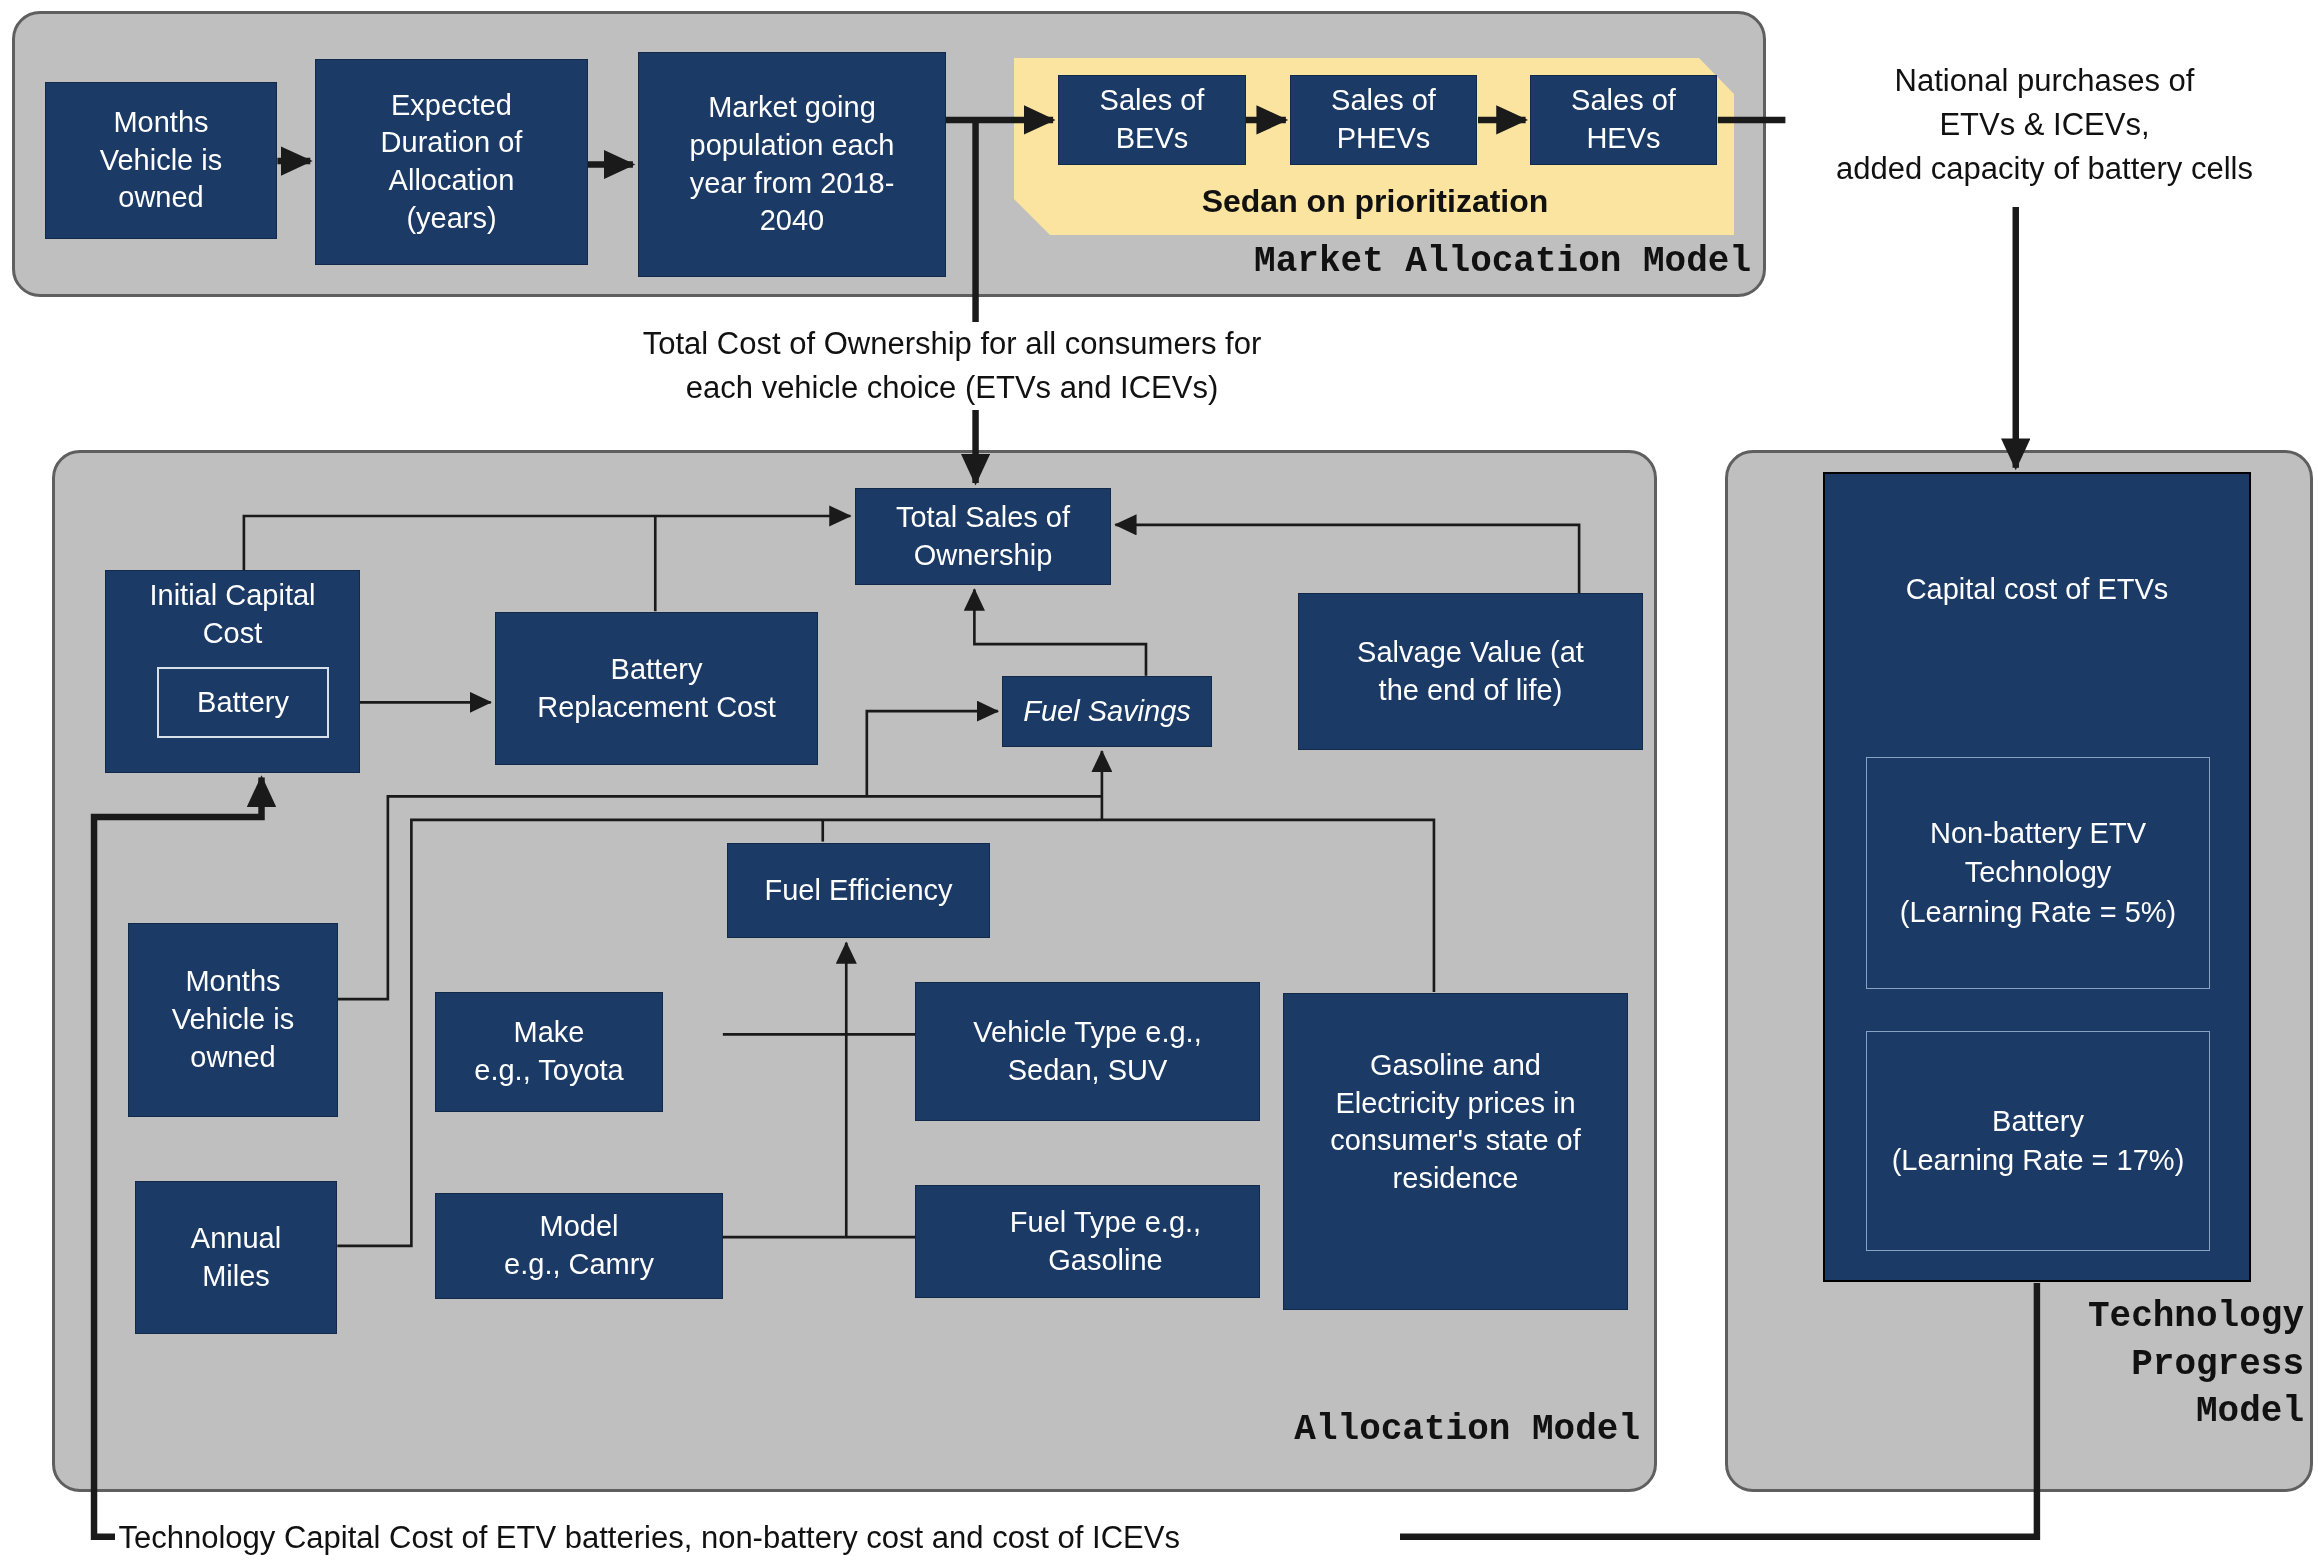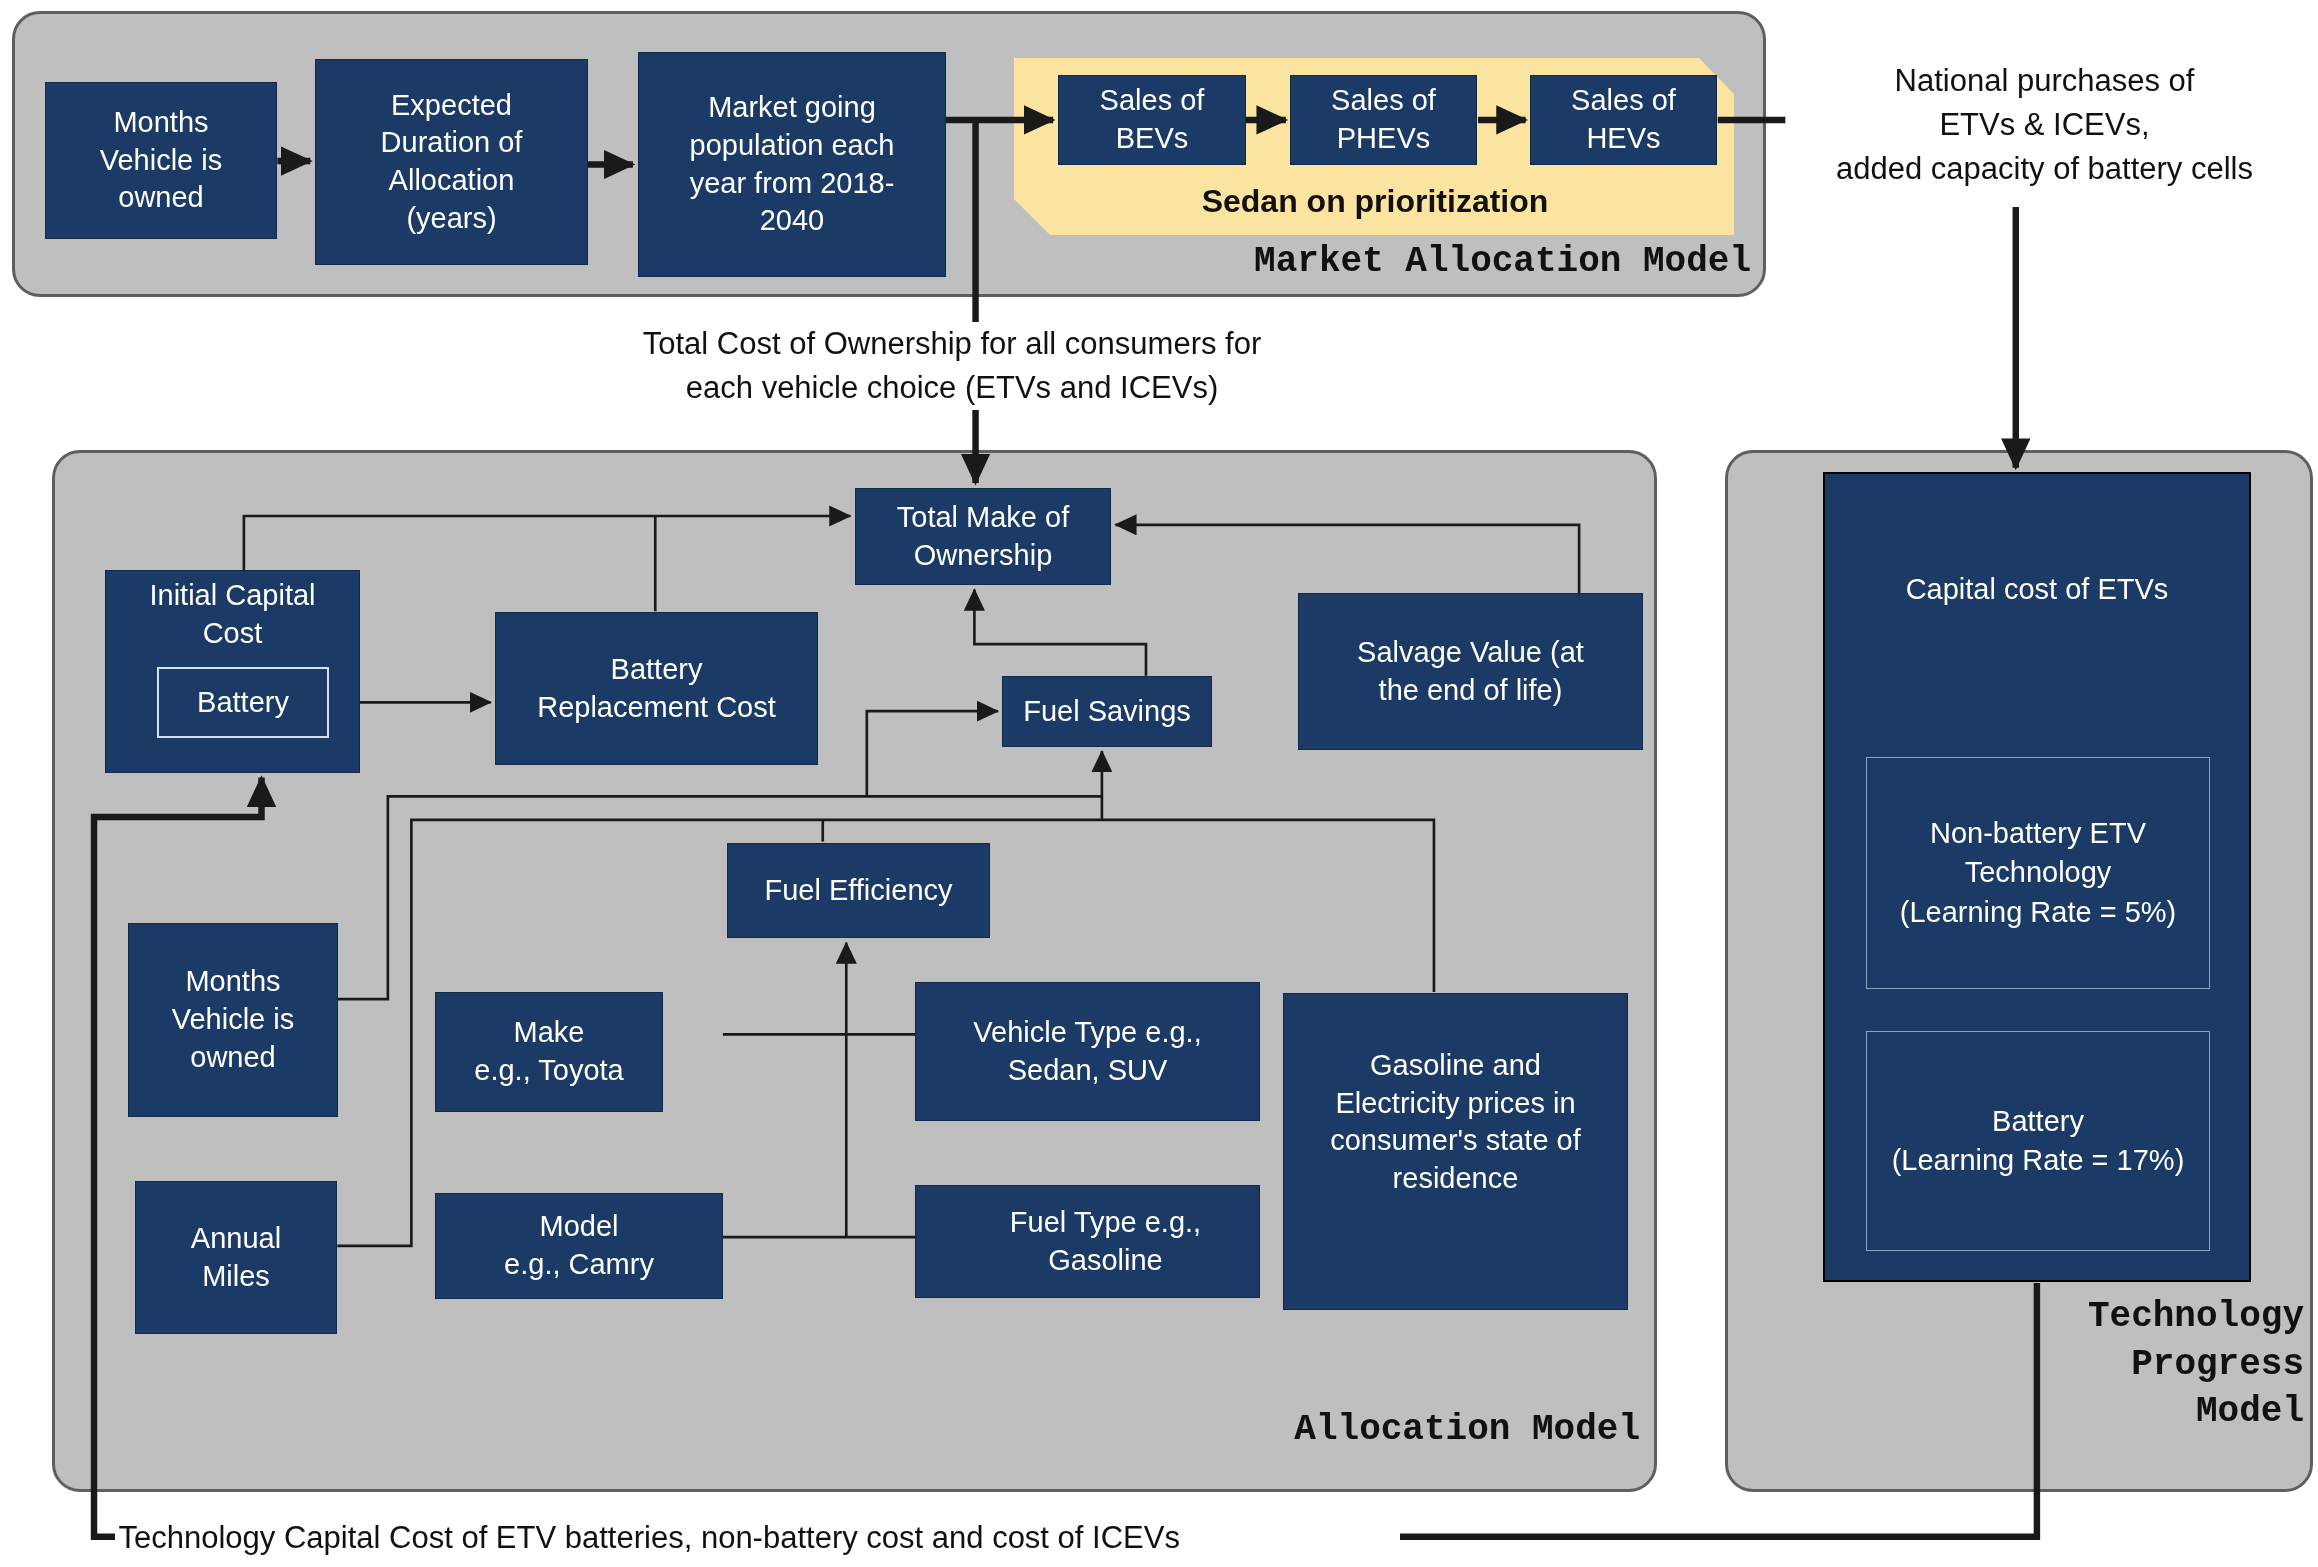--- a/index.html
+++ b/index.html
@@ -120,30 +120,30 @@
   <div class="bold-note z4" style="left:1046px; top:183px; width:658px; background:transparent;">Sedan on prioritization</div>
   <div class="section-label z4" style="left:1252px; top:238px; width:499px;">Market Allocation Model</div>
 
   <div class="free-note z4" style="left:1780px; top:59px; width:529px; background:transparent;">National purchases of
 ETVs &amp; ICEVs,
 added capacity of battery cells</div>
 
   <div class="free-note z4" style="left:564px; top:322px; width:776px;">Total Cost of Ownership for all consumers for
 each vehicle choice (ETVs and ICEVs)</div>
 
-  <div class="node z4" style="left:855px; top:488px; width:256px; height:97px;">Total Make of
+  <div class="node z4" style="left:855px; top:488px; width:256px; height:97px;">Total Sales of
 Ownership</div>
 
   <div class="node z4" style="left:105px; top:570px; width:255px; height:203px; align-items:flex-start; padding-top:6px;">Initial Capital
 Cost</div>
   <div class="battery-chip z4" style="left:157px; top:667px; width:172px; height:71px;">Battery</div>
 
   <div class="node z4" style="left:495px; top:612px; width:323px; height:153px;">Battery
 Replacement Cost</div>
-  <div class="node z4" style="left:1002px; top:676px; width:210px; height:71px;">Fuel Savings</div>
+  <div class="node z4" style="left:1002px; top:676px; width:210px; height:71px;font-style:italic;">Fuel Savings</div>
   <div class="node z4" style="left:1298px; top:593px; width:345px; height:157px;">Salvage Value (at
 the end of life)</div>
   <div class="node z4" style="left:727px; top:843px; width:263px; height:95px;">Fuel Efficiency</div>
   <div class="node z4" style="left:128px; top:923px; width:210px; height:194px;">Months
 Vehicle is
 owned</div>
   <div class="node z4" style="left:135px; top:1181px; width:202px; height:153px;">Annual
 Miles</div>
   <div class="node z4" style="left:435px; top:992px; width:228px; height:120px;">Make
 e.g., Toyota</div>

